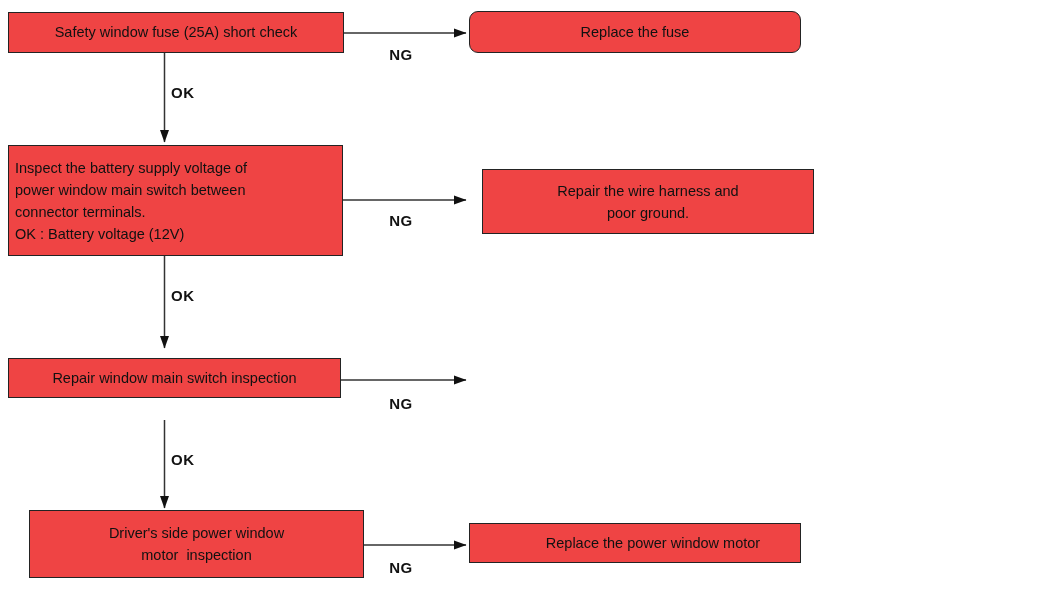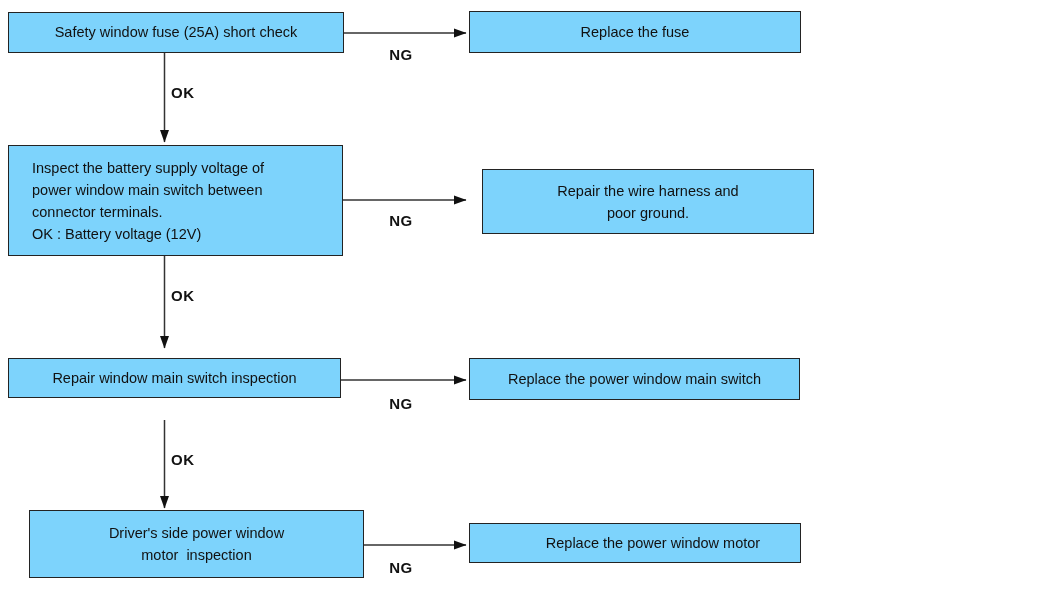--- a/index.html
+++ b/index.html
@@ -10,36 +10,36 @@
     position: relative;
     width: 1050px;
     height: 591px;
     background: #ffffff;
     overflow: hidden;
   }
 
   .fbox {
     position: absolute;
     border: 1.5px solid #232323;
-    background: #7dd3fc;
+    background: #ef4444;
     color: #111111;
     font-size: 14.5px;
     line-height: 21px;
     display: flex;
     align-items: center;
     justify-content: center;
     text-align: center;
     white-space: pre-line;
   }
 
   .fbox.left-align {
     align-items: flex-start;
     justify-content: flex-start;
     text-align: left;
-    padding: 11px 10px 10px 23px;
+    padding: 11px 10px 10px 6px;
     line-height: 22px;
   }
 
   .fbox.two-line { line-height: 22px; margin-left: 13px; }
 
   .lbl {
     position: absolute;
     font-weight: bold;
     font-size: 15px;
     letter-spacing: 0.5px;
@@ -75,35 +75,34 @@
     <line x1="341" y1="380" x2="466" y2="380" marker-end="url(#ah)"></line>
     <line x1="343" y1="545" x2="466" y2="545" marker-end="url(#ah)"></line>
 
     <line x1="164.5" y1="53" x2="164.5" y2="142" marker-end="url(#ah)"></line>
     <line x1="164.5" y1="256" x2="164.5" y2="348" marker-end="url(#ah)"></line>
     <line x1="164.5" y1="420" x2="164.5" y2="508" marker-end="url(#ah)"></line>
   </svg>
 
   <div class="fbox" style="left:8px; top:12px; width:336px; height:41px;">Safety window fuse (25A) short check</div>
   <div class="lbl ng" style="left:368px; top:10px;">NG</div>
-  <div class="fbox" style="left:469px; top:11px; width:332px; height:42px;">Replace the fuse</div>
+  <div class="fbox" style="left:469px; top:11px; width:332px; height:42px;border-radius:9px;">Replace the fuse</div>
   <div class="lbl" style="left:171px; top:84px;">OK</div>
 
   <div class="fbox left-align" style="left:8px; top:145px; width:335px; height:111px;">Inspect the battery supply voltage of
 power window main switch between
 connector terminals.
 OK : Battery voltage (12V)</div>
   <div class="lbl ng" style="left:368px; top:176px;">NG</div>
   <div class="fbox two-line" style="left:469px; top:169px; width:332px; height:65px;">Repair the wire harness and
 poor ground.</div>
   <div class="lbl" style="left:171px; top:287px;">OK</div>
 
   <div class="fbox" style="left:8px; top:358px; width:333px; height:40px;">Repair window main switch inspection</div>
   <div class="lbl ng" style="left:368px; top:359px;">NG</div>
-  <div class="fbox" style="left:469px; top:358px; width:331px; height:42px;">Replace the power window main switch</div>
   <div class="lbl" style="left:171px; top:451px;">OK</div>
 
   <div class="fbox two-line" style="left:16px; top:510px; width:335px; height:68px;">Driver's side power window
 motor &nbsp;inspection</div>
   <div class="lbl ng" style="left:368px; top:523px;">NG</div>
   <div class="fbox" style="left:469px; top:523px; width:332px; height:40px;padding-left:36px;">Replace the power window motor</div>
 
 </div>
 
 </body></html>

